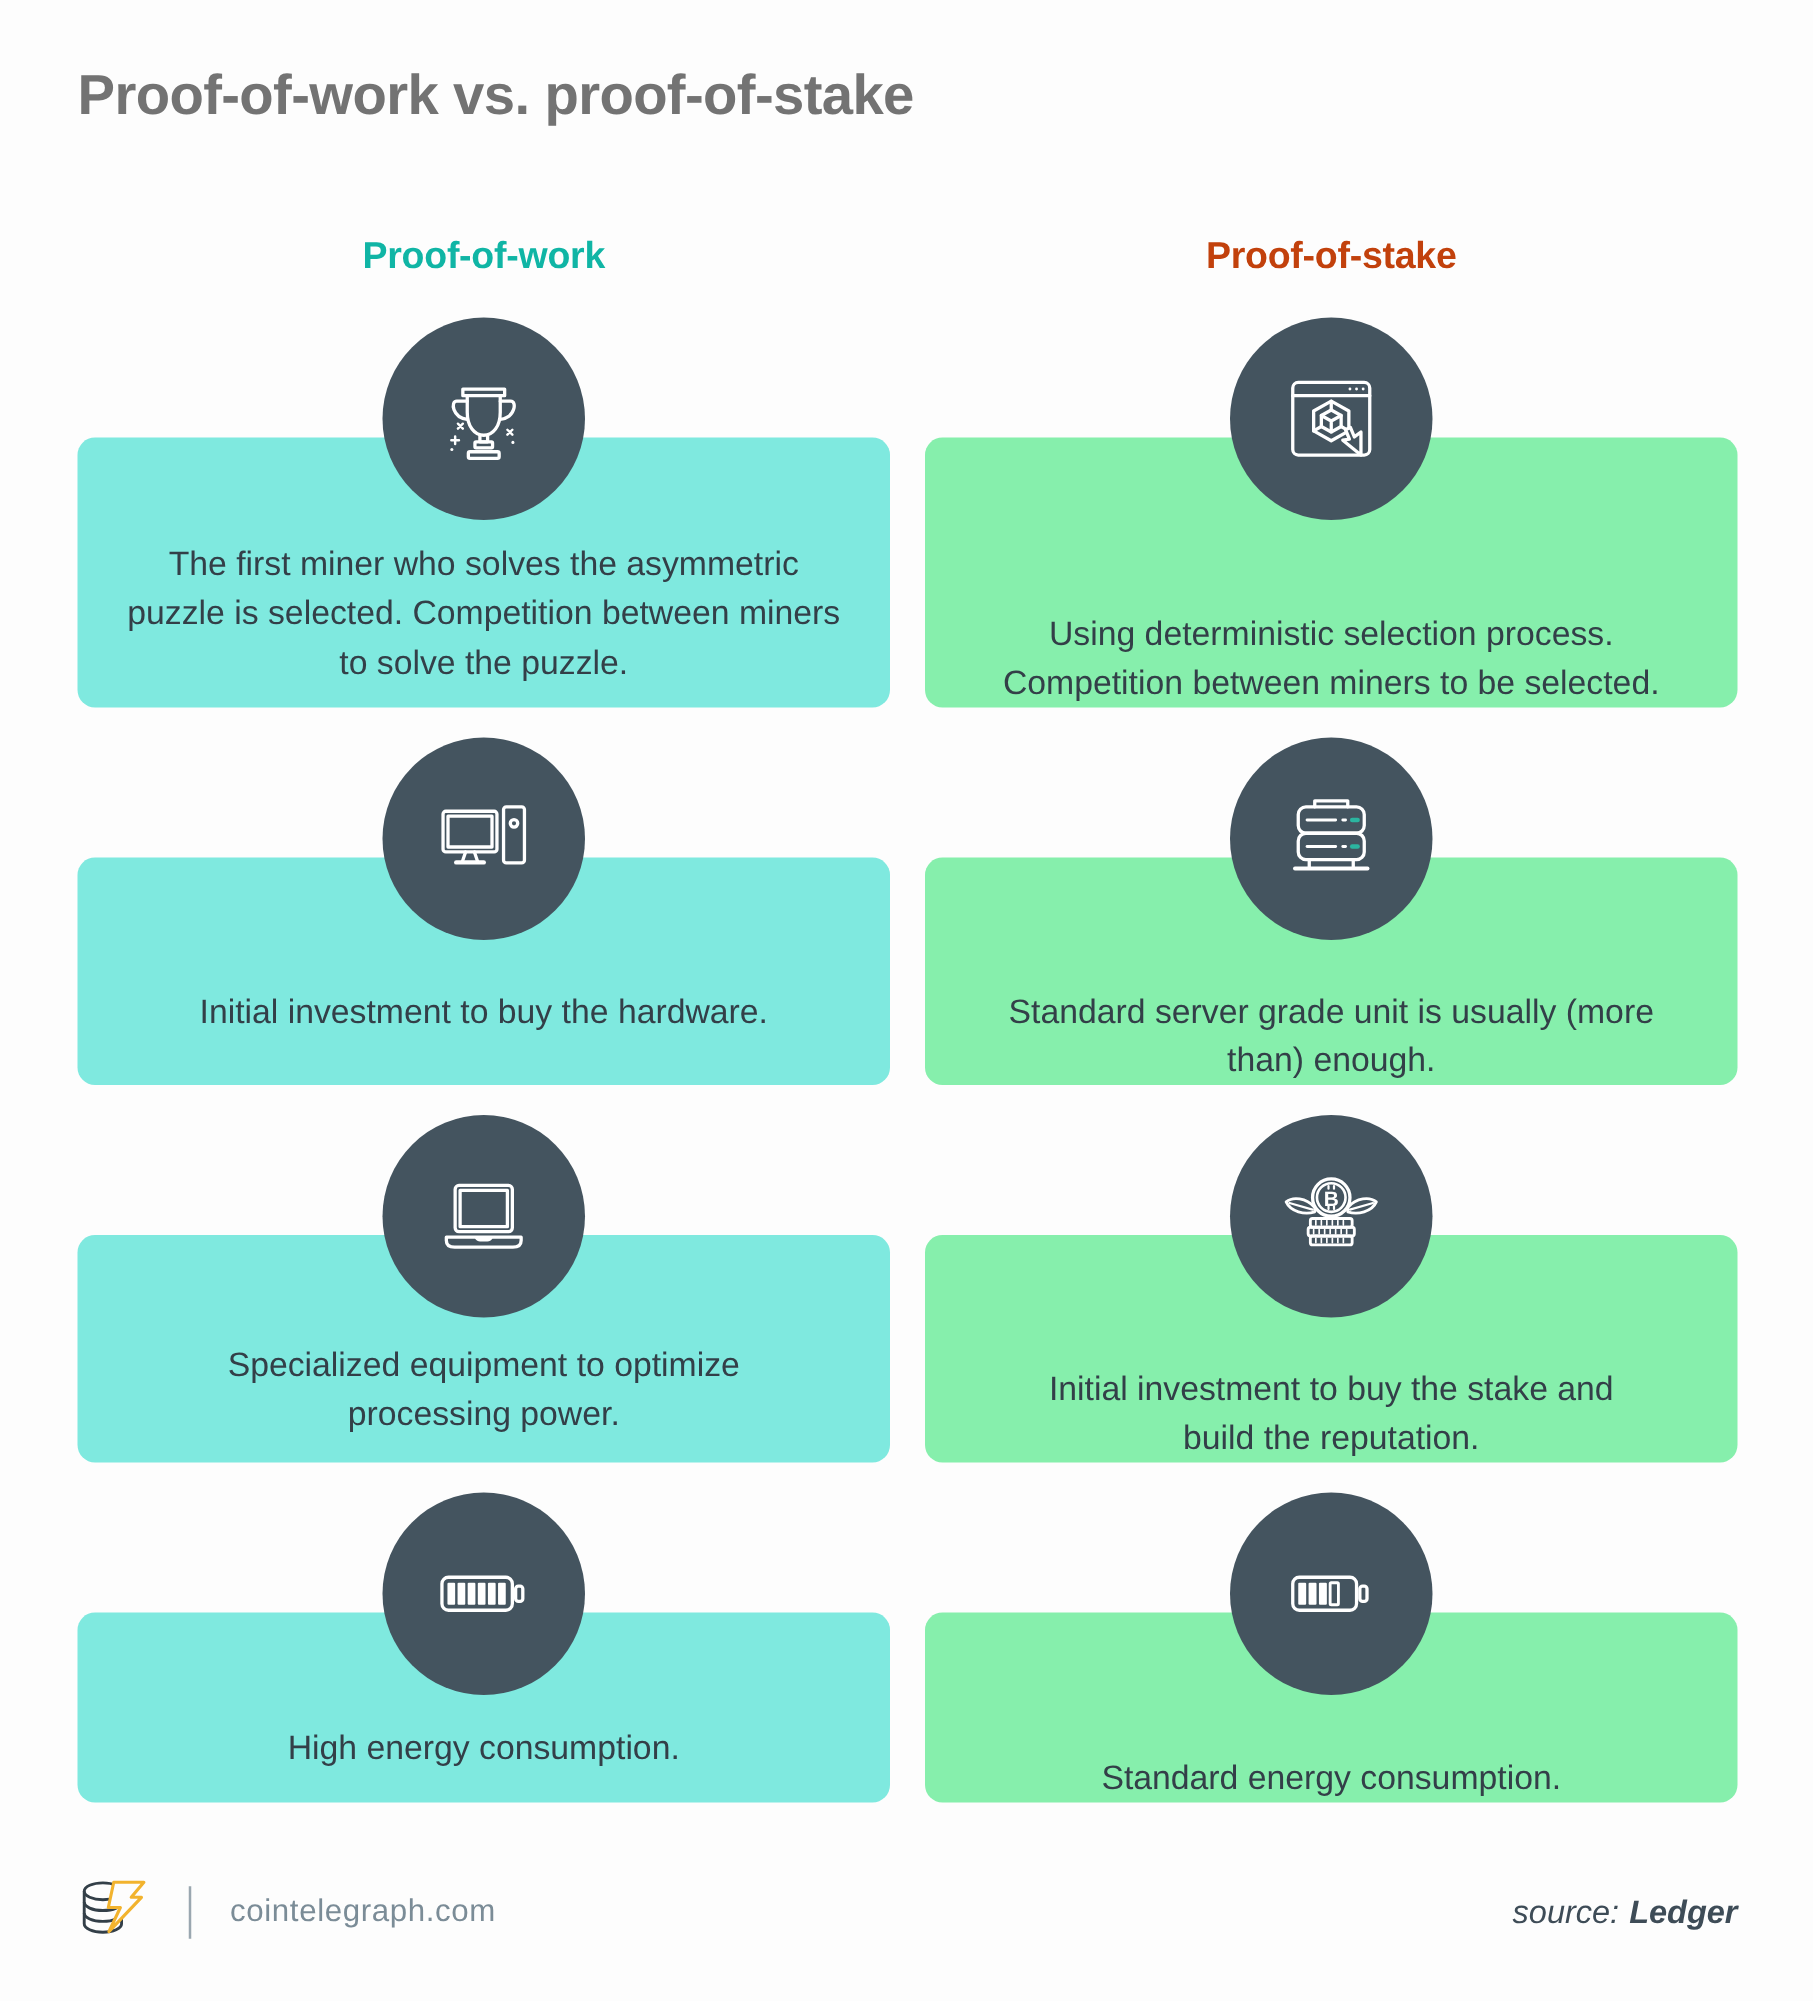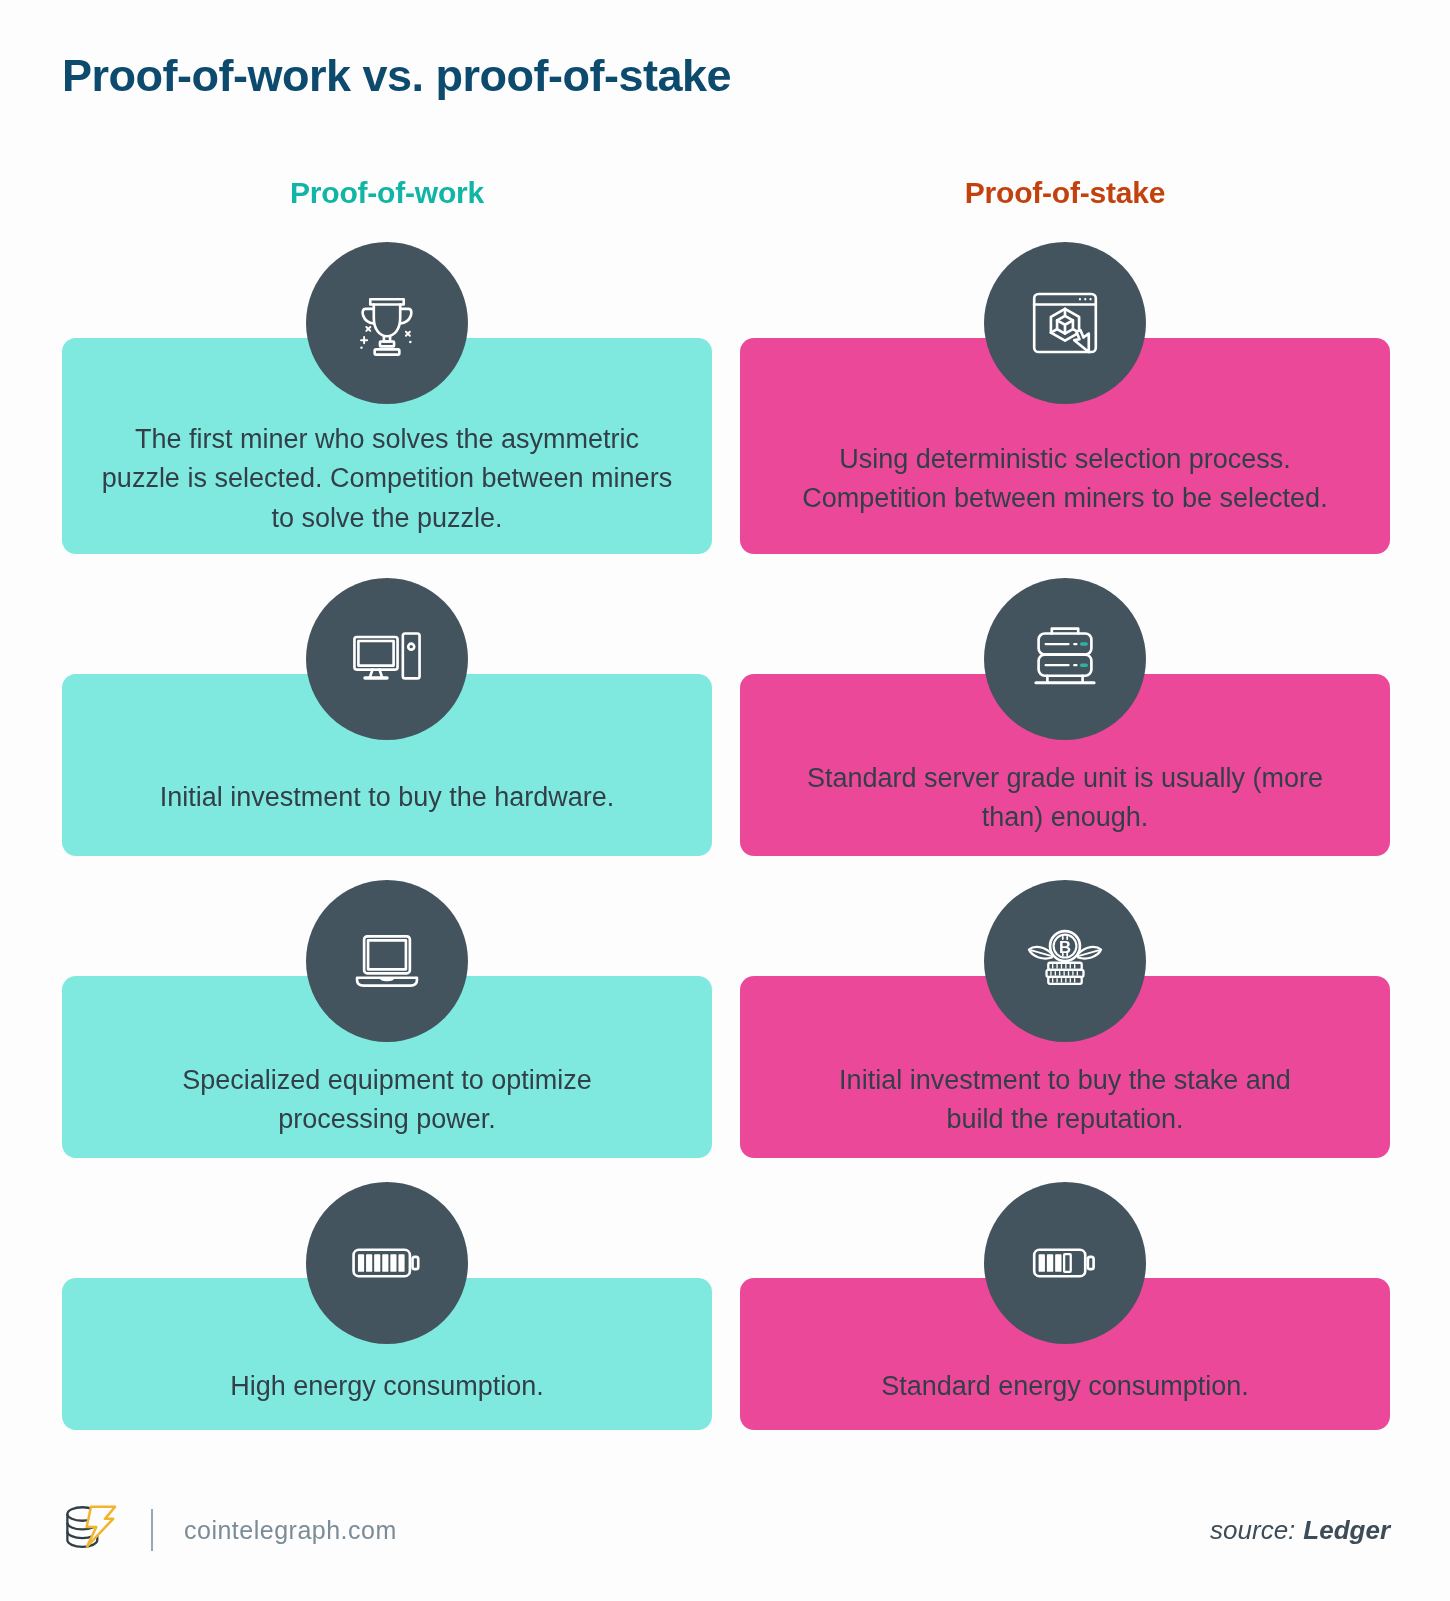--- a/index.html
+++ b/index.html
@@ -3,24 +3,24 @@
 <meta charset="utf-8">
 <style>
   html,body { margin:0; padding:0; background:#ffffff; }
   .canvas {
     position:relative; width:1450px; height:1601px;
     background:#fdfdfd; overflow:hidden;
     font-family:"Liberation Sans","DejaVu Sans",sans-serif;
   }
   .title {
     position:absolute; left:62px; top:50px;
-    font-size:45px; font-weight:700; color:#0c4a6e; letter-spacing:-0.5px;
+    font-size:45px; font-weight:700; color:#737373; letter-spacing:-0.5px;
   }
   .grid {
-    position:absolute; top:176px; left:62px; width:1328px;
+    position:absolute; top:188px; left:62px; width:1328px;
     display:flex; gap:28px;
   }
   .col { flex:1; display:flex; flex-direction:column; min-width:0; }
   .col-header {
     text-align:center; font-size:30px; font-weight:700; margin-bottom:32px;
     letter-spacing:-0.2px;
   }
   .col-header.teal { color:#10b5a5; }
   .col-header.gold { color:#c2410c; }
 
@@ -30,21 +30,21 @@
     width:162px; height:162px; border-radius:50%; background:#44545f;
     display:flex; align-items:center; justify-content:center;
     margin-bottom:-66px; position:relative; z-index:2; flex:none;
   }
   .card {
     width:100%; box-sizing:border-box; border-radius:14px;
     display:flex; align-items:center; justify-content:center;
     padding:66px 28px 0 28px;
   }
   .card.teal { background:#7fe9df; }
-  .card.gold { background:#ec4899; }
+  .card.gold { background:#86efac;align-items:flex-end; }
   .h1 { height:216px; } .h2 { height:182px; } .h3 { height:182px; } .h4 { height:152px; }
 
   .card-text {
     margin:0; text-align:center; font-size:27px; line-height:1.45;
     color:#333f48;
   }
   .mw580 { max-width:580px; } .mw600 { max-width:600px; }
   .mw480 { max-width:480px; } .mw520 { max-width:520px; } .mw500 { max-width:500px; }
 
   .footer {

